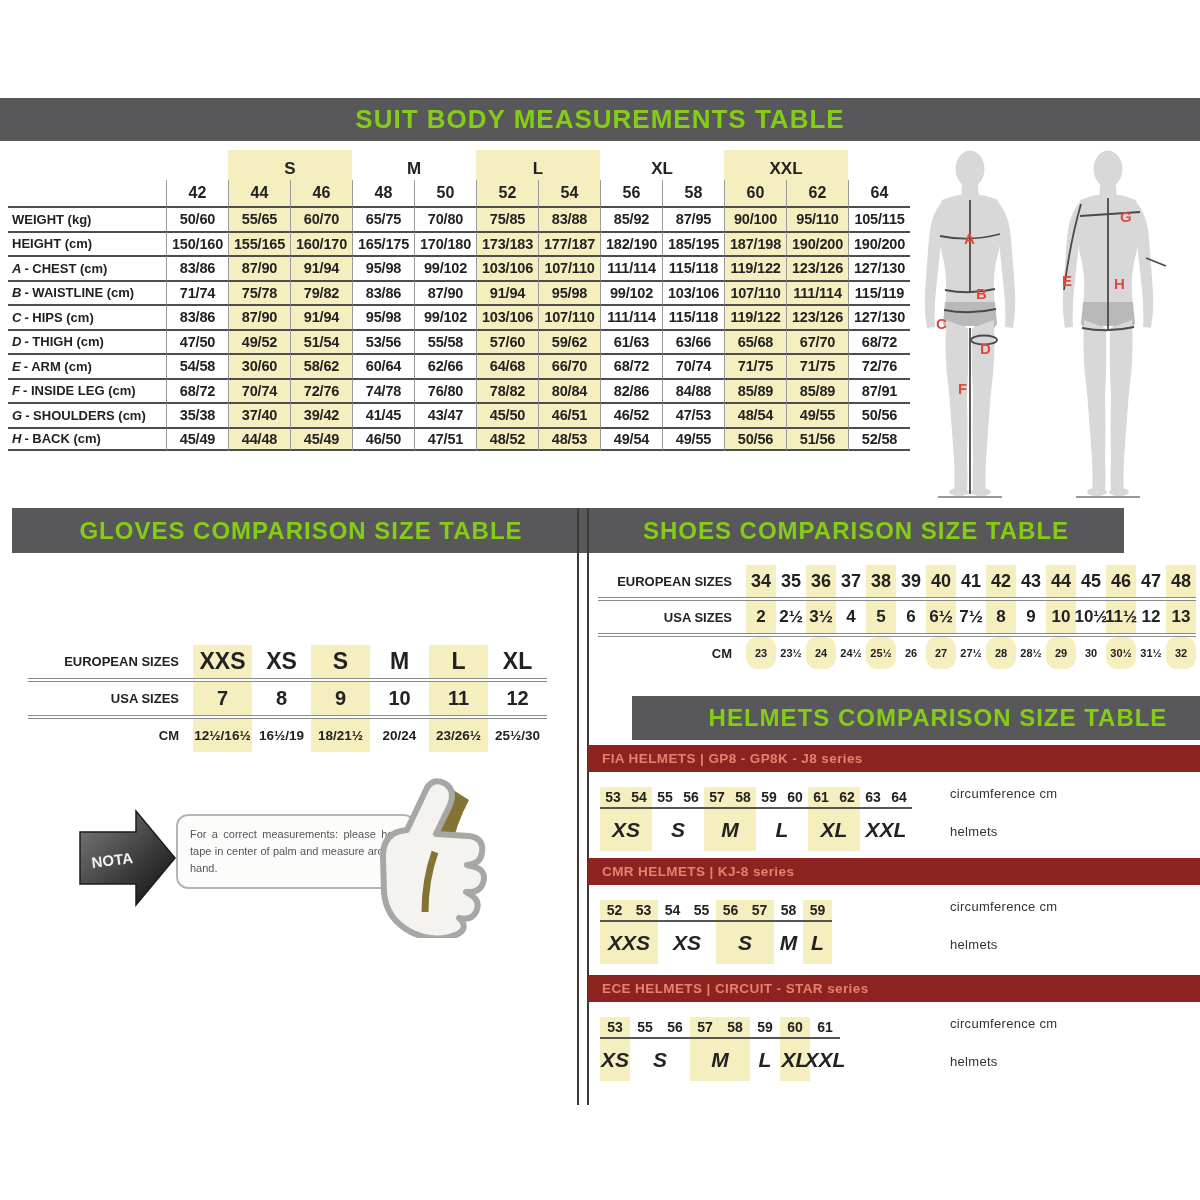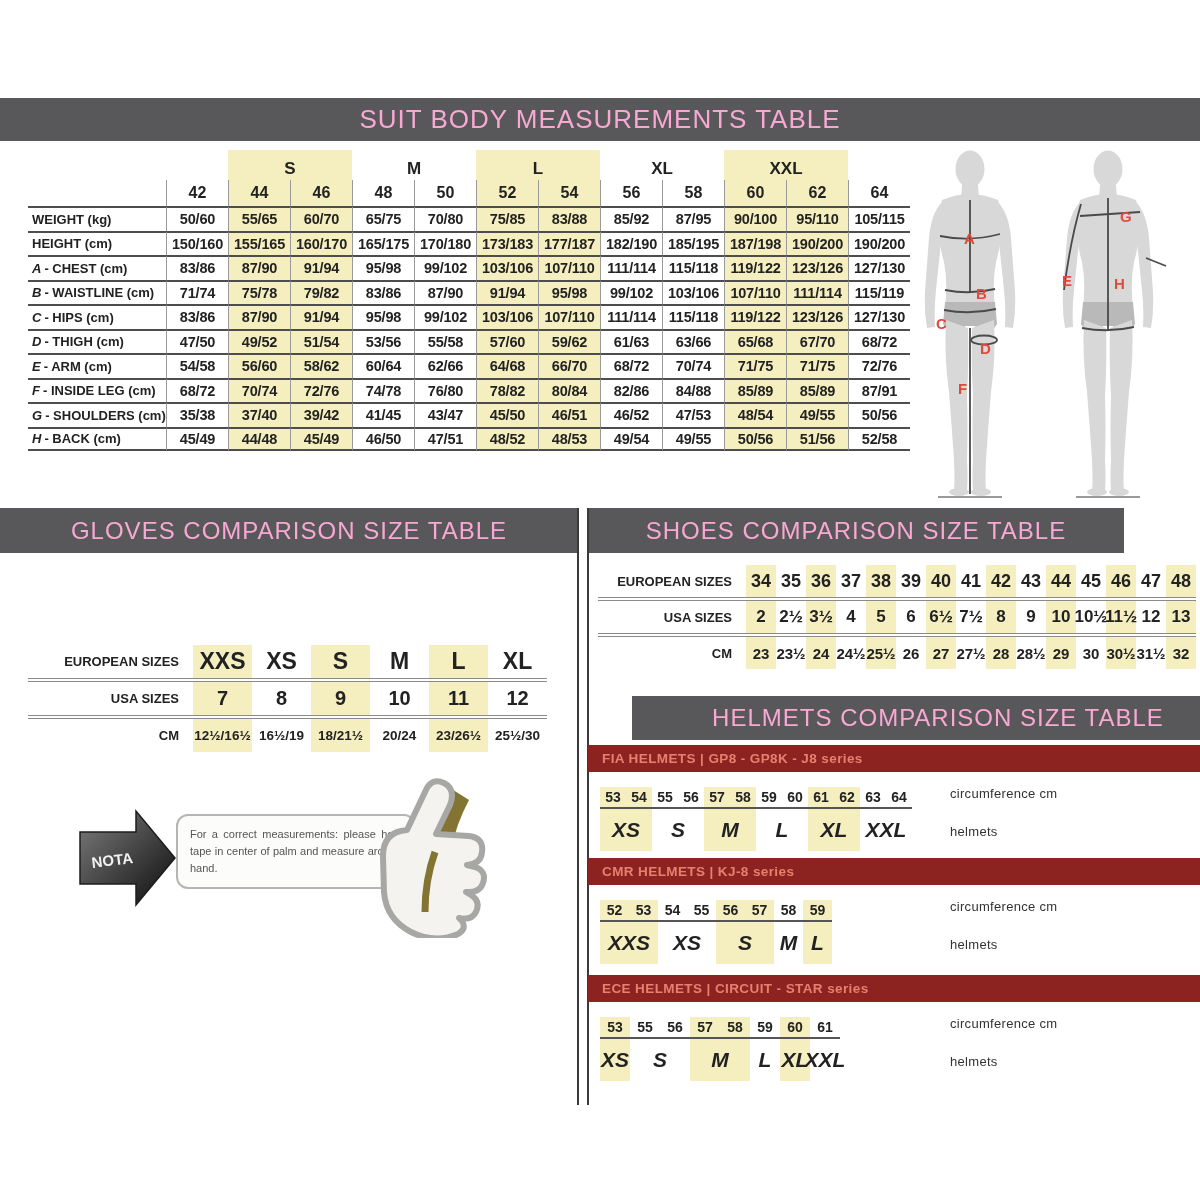--- a/index.html
+++ b/index.html
@@ -1,54 +1,54 @@
 <!DOCTYPE html>
 <html><head>
 <meta charset="utf-8">
 <style>
   html,body{margin:0;padding:0;background:#fff;}
   .page{position:relative;width:1200px;height:1200px;background:#ffffff;overflow:hidden;
         font-family:"Liberation Sans",sans-serif;color:#222;}
-  .bar{position:absolute;background:#58585a;color:#f9a8d4;display:flex;align-items:center;
-       justify-content:center;font-size:26px;font-weight:400;letter-spacing:1px;}
+  .bar{position:absolute;background:#58585a;color:#84cc16;display:flex;align-items:center;
+       justify-content:center;font-size:26px;font-weight:700;letter-spacing:1px;}
   #suit-bar{left:0;top:98px;width:1200px;height:43px;}
-  #gloves-bar{left:0;top:508px;width:578px;height:45px;font-size:24px;}
+  #gloves-bar{left:12px;top:508px;width:578px;height:45px;font-size:24px;}
   #shoes-bar{left:588px;top:508px;width:536px;height:45px;font-size:24px;}
   #helmets-bar{left:588px;top:696px;width:612px;height:44px;font-size:24px;margin-left:44px;}
   .hl{background:#f5efbf;}
   
   .suit-table{position:absolute;left:8px;top:150px;display:grid;
     grid-template-columns:158px repeat(12,62px);grid-template-rows:30px 26px repeat(10,24.5px);}
   .gcell{display:flex;align-items:flex-end;justify-content:center;font-weight:700;font-size:17px;padding-bottom:1px;}
   .scell{display:flex;align-items:center;justify-content:center;font-weight:700;font-size:16px;border-left:1px solid #9a9a9a;}
   .scell-blank{border:none;}
   .vcell{display:flex;align-items:center;justify-content:center;font-weight:700;font-size:14.5px;
          border-left:1px solid #9a9a9a;border-top:2px solid #4d4d4d;letter-spacing:-0.2px;}
-  .lcell{display:flex;align-items:center;font-weight:700;font-size:13px;border-top:2px solid #4d4d4d;padding-left:4px;white-space:nowrap;margin-left:20px;}
+  .lcell{display:flex;align-items:center;font-weight:700;font-size:13px;border-top:2px solid #4d4d4d;padding-left:4px;white-space:nowrap;}
   .lastrow{border-bottom:2px solid #4d4d4d;}
   .ltr{font-style:italic;margin-right:3px;}
   
   .figures{position:absolute;left:900px;top:142px;}
   .fig-letter{font-weight:700;font-size:15px;fill:#e04a3d;font-family:"Liberation Sans",sans-serif;}
   .mline{stroke:#4a4a4a;stroke-width:1.8;fill:none;}
   
   .cmp-row{display:grid;}
   .sep{border-bottom:4px double #8a8a8a;}
   .cmp-label{display:flex;align-items:center;justify-content:flex-end;padding-right:14px;font-weight:700;font-size:13px;}
   .cmp-val{display:flex;align-items:center;justify-content:center;font-weight:700;}
   .gloves-table{position:absolute;left:28px;top:645px;}
   .gloves-table .cmp-row{grid-template-columns:165px repeat(6,59px);height:33px;}
   .gloves-table .r0 .cmp-val{font-size:23px;}
   .gloves-table .r1 .cmp-val{font-size:20px;}
   .gloves-table .r2 .cmp-val{font-size:13.5px;}
   .shoes-table{position:absolute;left:598px;top:565px;}
   .shoes-table .cmp-row{grid-template-columns:148px repeat(15,30px);height:32px;}
   .shoes-table .r0 .cmp-val{font-size:18px;}
   .shoes-table .r1 .cmp-val{font-size:17px;}
-  .shoes-table .r2 .cmp-val{font-size:15px;}
+  .shoes-table .r2 .cmp-val{font-size:11px;border-radius:11px;}
   
   .divider{position:absolute;left:577px;top:508px;width:8px;height:597px;
            border-left:2px solid #3a3a3a;border-right:2px solid #3a3a3a;}
   
   .nota{position:absolute;left:78px;top:798px;width:280px;height:125px;}
   .nota-box{position:absolute;left:98px;top:16px;width:212px;border:2px solid #b5b5b5;border-radius:12px;
             background:#fcfcfb;padding:10px 12px;font-size:11px;line-height:1.55;color:#555;
             text-align:justify;font-weight:400;}
   .nota-arrow{position:absolute;left:0;top:4px;}
   .thumb{position:absolute;left:355px;top:760px;}
@@ -186,21 +186,21 @@
       <div class="vcell">61/63</div>
       <div class="vcell">63/66</div>
       <div class="vcell hl">65/68</div>
       <div class="vcell hl">67/70</div>
       <div class="vcell">68/72</div>
       <div class="lcell">
         <span class="ltr">E</span>
         <span>- ARM (cm)</span>
       </div>
       <div class="vcell">54/58</div>
-      <div class="vcell hl">56/60</div>
+      <div class="vcell hl">30/60</div>
       <div class="vcell hl">58/62</div>
       <div class="vcell">60/64</div>
       <div class="vcell">62/66</div>
       <div class="vcell hl">64/68</div>
       <div class="vcell hl">66/70</div>
       <div class="vcell">68/72</div>
       <div class="vcell">70/74</div>
       <div class="vcell hl">71/75</div>
       <div class="vcell hl">71/75</div>
       <div class="vcell">72/76</div>

